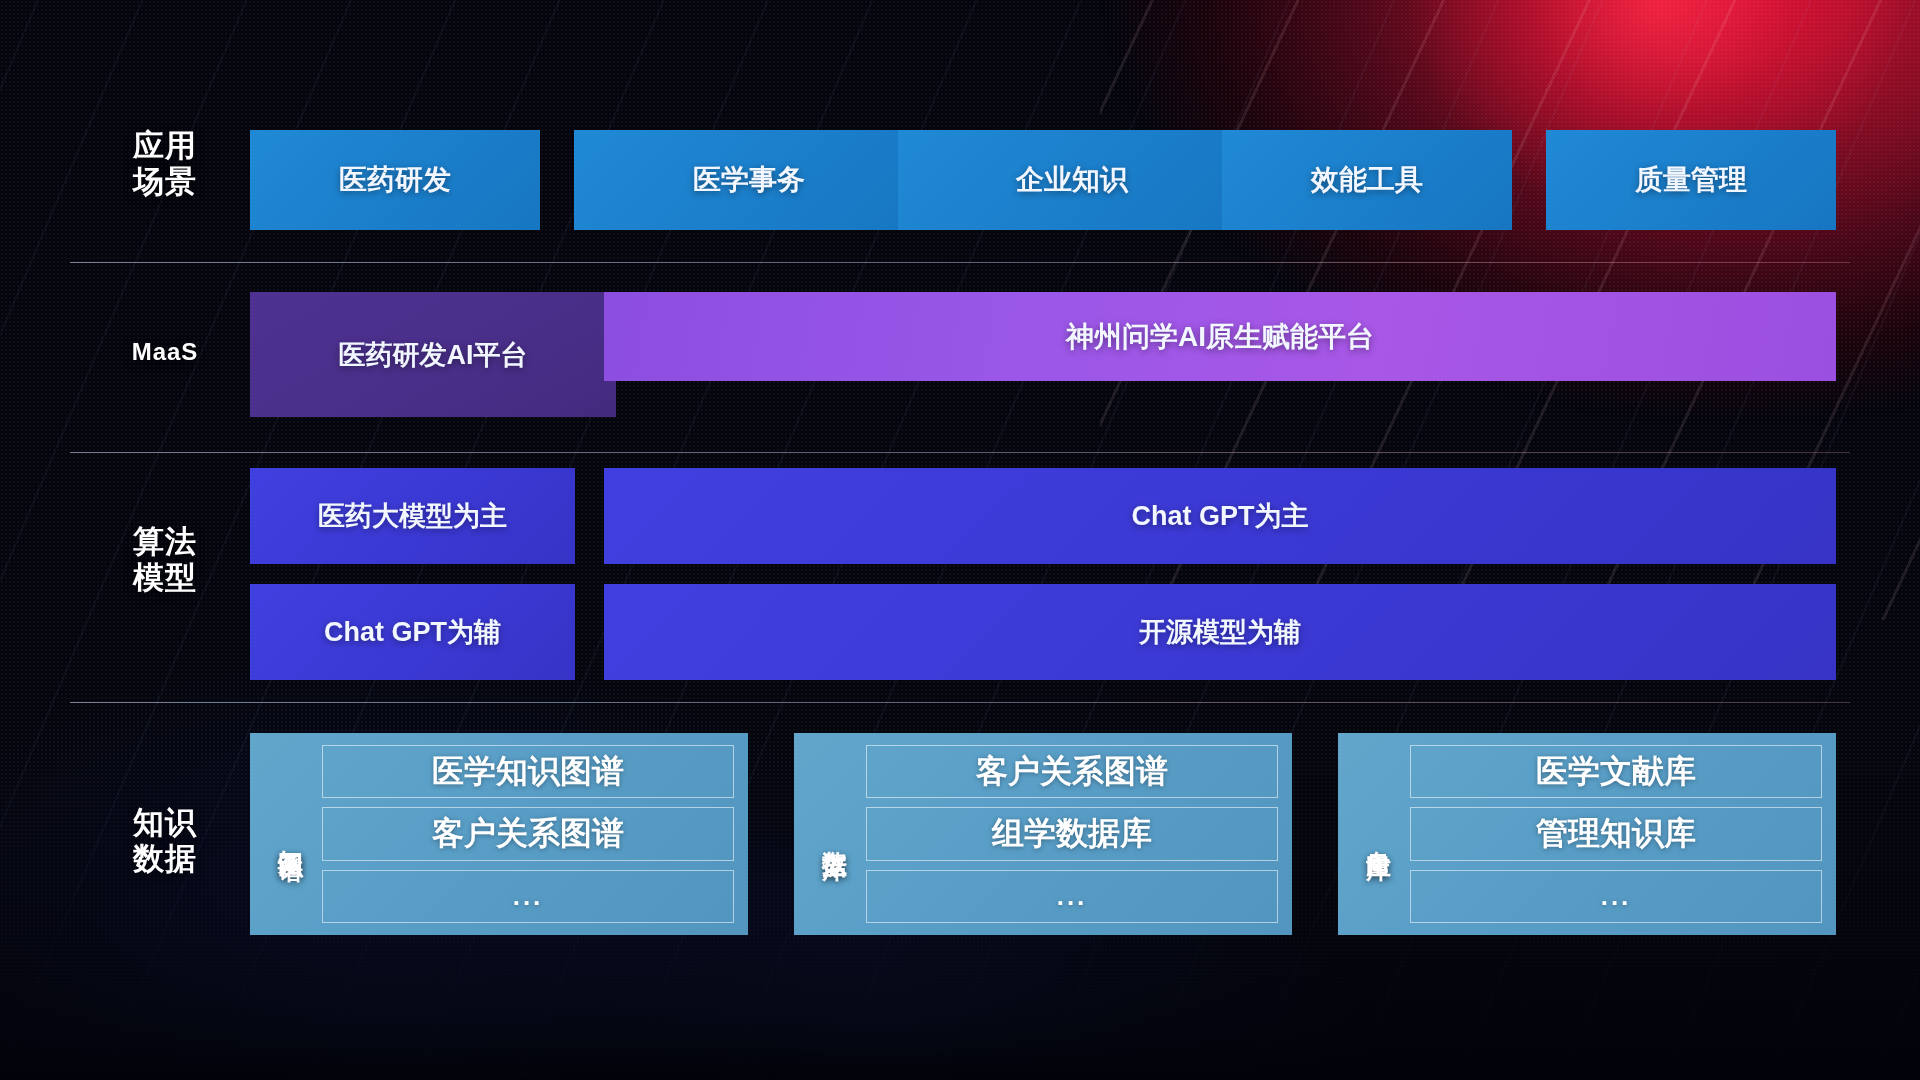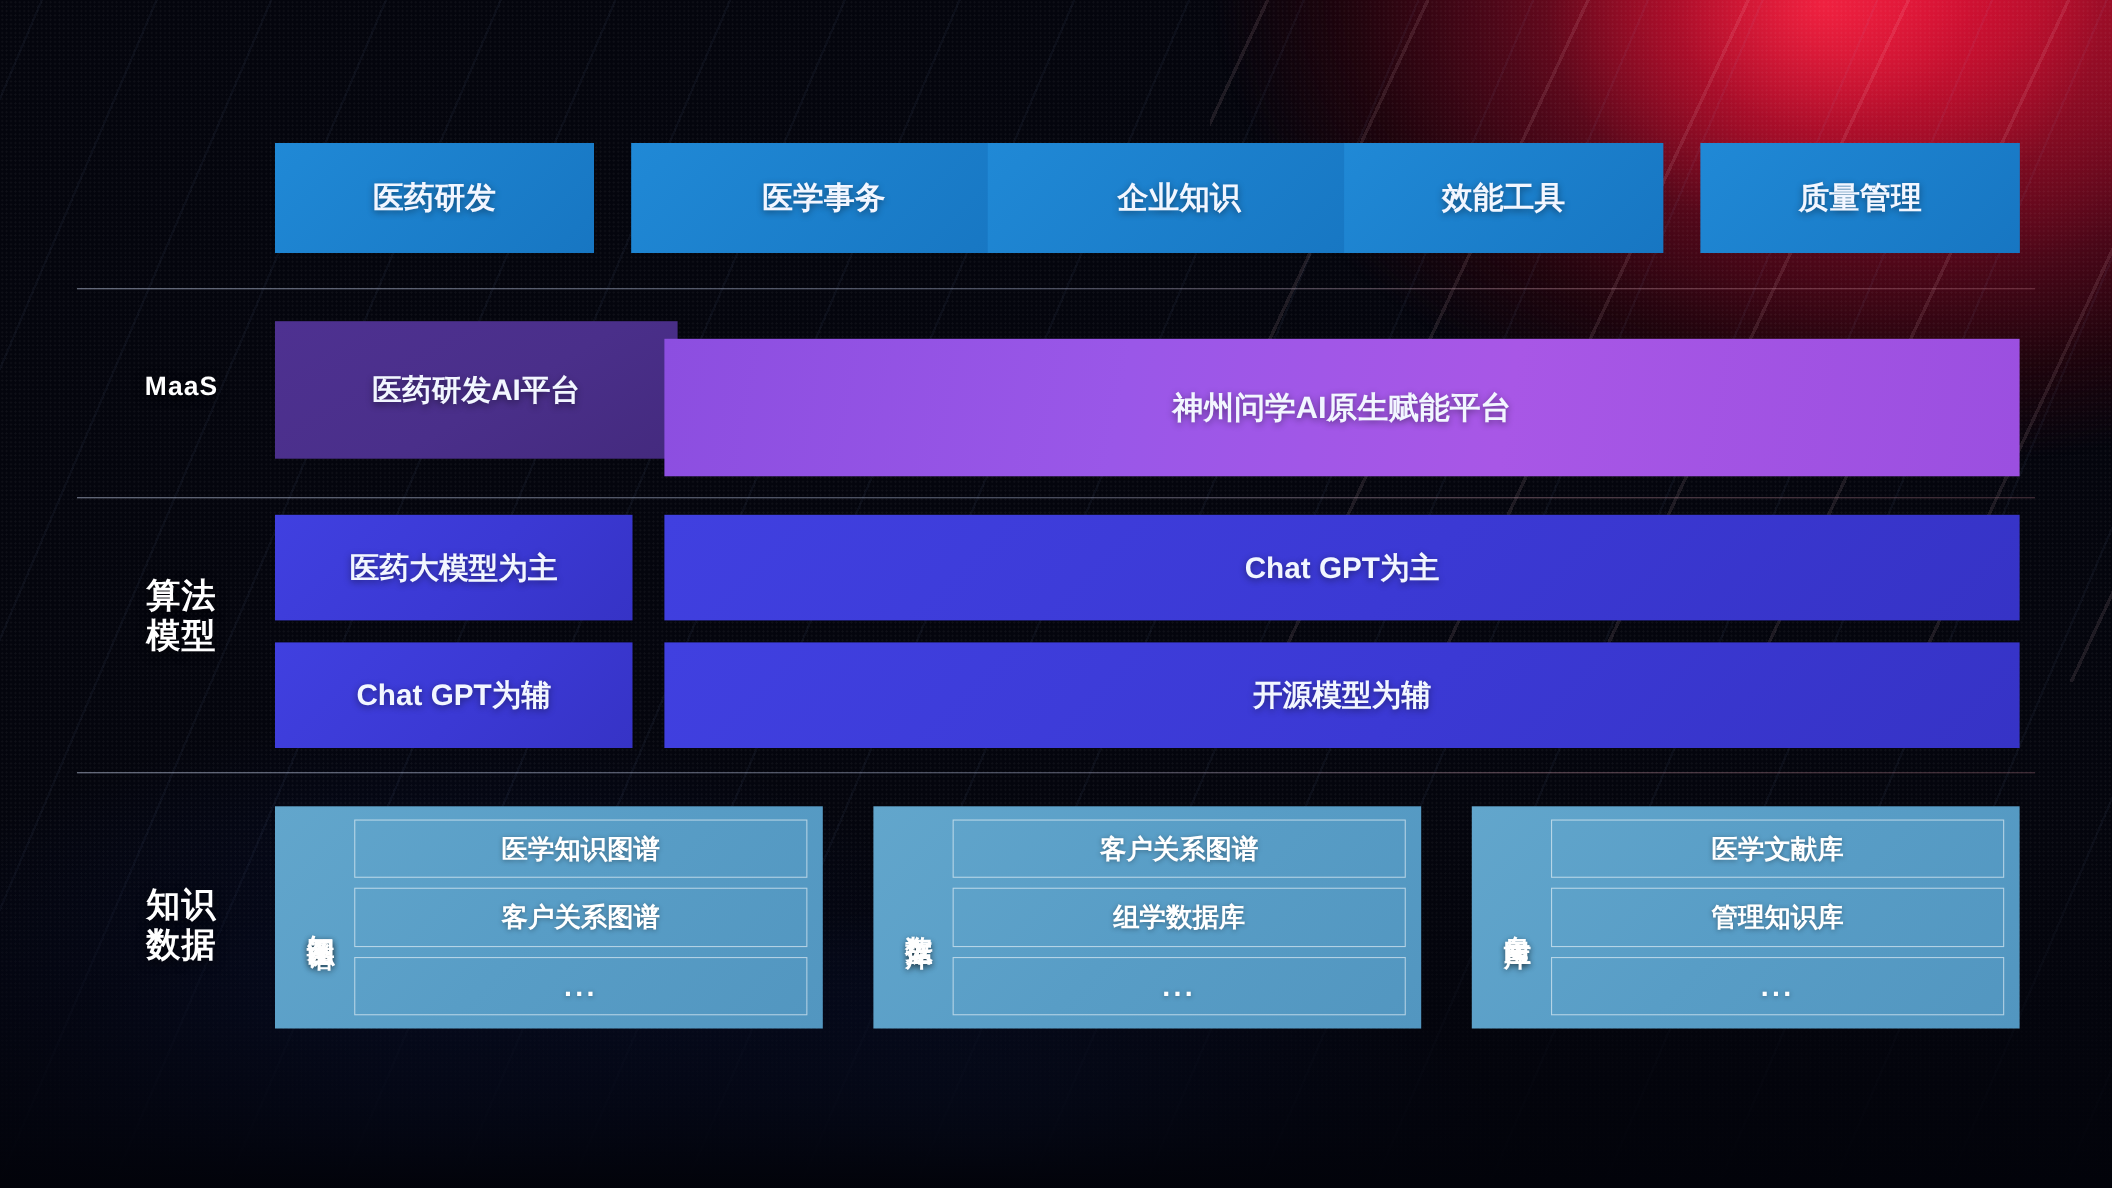--- a/index.html
+++ b/index.html
@@ -87,24 +87,24 @@
   .app-tile { height:100px; font-size:28px; background-color:#1a7fce;
     background-image:linear-gradient(135deg,#2089d6 0%,#1776c2 100%),
                      radial-gradient(rgba(255,255,255,.08) 1px, transparent 1px);
     background-size:100% 100%,5px 5px; }
 
   
   .maas-left { height:125px; font-size:27px;
     background-image:linear-gradient(150deg,#4e3191 0%,#4a2f8a 55%,#442a7e 100%),
                      radial-gradient(rgba(255,255,255,.07) 1px, transparent 1px);
     background-size:100% 100%,5px 5px; }
-  .maas-right { height:125px; font-size:28px;
+  .maas-right { height:89px; font-size:28px;
     background-image:linear-gradient(100deg,#8c4ee0 0%,#9a57e8 34%,#a857e6 62%,#9b4fe0 100%),
                      radial-gradient(rgba(255,255,255,.09) 1px, transparent 1px);
-    background-size:100% 100%,5px 5px;margin-top:16px; }
+    background-size:100% 100%,5px 5px; }
 
   
   .algo { height:96px; font-size:27px;
     background-image:linear-gradient(135deg,#4040e0 0%,#3b39d4 55%,#3633c6 100%),
                      radial-gradient(rgba(255,255,255,.07) 1px, transparent 1px);
     background-size:100% 100%,5px 5px; }
 
   
   .kpanel {
     position:absolute; height:202px; display:flex; align-items:stretch;
@@ -116,41 +116,45 @@
   .kpanel .vlabel {
     width:62px; flex:0 0 62px; display:flex; align-items:center; justify-content:center;
     color:#fff; font-weight:bold; font-size:25px; line-height:1.04;
     writing-mode:vertical-rl; text-orientation:upright; letter-spacing:2px;
     text-shadow:0 2px 6px rgba(0,0,0,.40);
   }
   .kpanel .kitems { flex:1; display:flex; flex-direction:column; justify-content:space-between; gap:9px; }
   .kitem {
     flex:1; display:flex; align-items:center; justify-content:center;
     border:1px solid rgba(255,255,255,.55);
-    color:#fff; font-weight:bold; font-size:24px;
+    color:#fff; font-weight:bold; font-size:32px;
     text-shadow:0 1px 5px rgba(0,0,0,.35);
   }
   .kitem.ellipsis { font-size:26px; letter-spacing:3px; }
 </style>
 </head>
 <body>
 
 <div id="bg">
   <div class="glow-blue"></div>
   <div class="glow-blue2"></div>
   <div class="glow-red"></div>
   <div class="glow-red2"></div>
   <div class="streaks"></div>
   <div class="streaks2"></div>
   <div class="dots"></div>
   <div class="vignette-b"></div>
 </div>
 
 <div id="stage">
 
+  <div class="rowlabel" style="top:128px; font-size:31px;">
+    <span class="ln">应用</span>
+    <span class="ln">场景</span>
+  </div>
 
   <div class="tile app-tile" style="left:250px; top:130px; width:290px;">
     <span>医药研发</span>
   </div>
   <div class="tile app-tile" style="left:574px; top:130px; width:350px;">
     <span>医学事务</span>
   </div>
   <div class="tile app-tile" style="left:898px; top:130px; width:348px;">
     <span>企业知识</span>
   </div>

